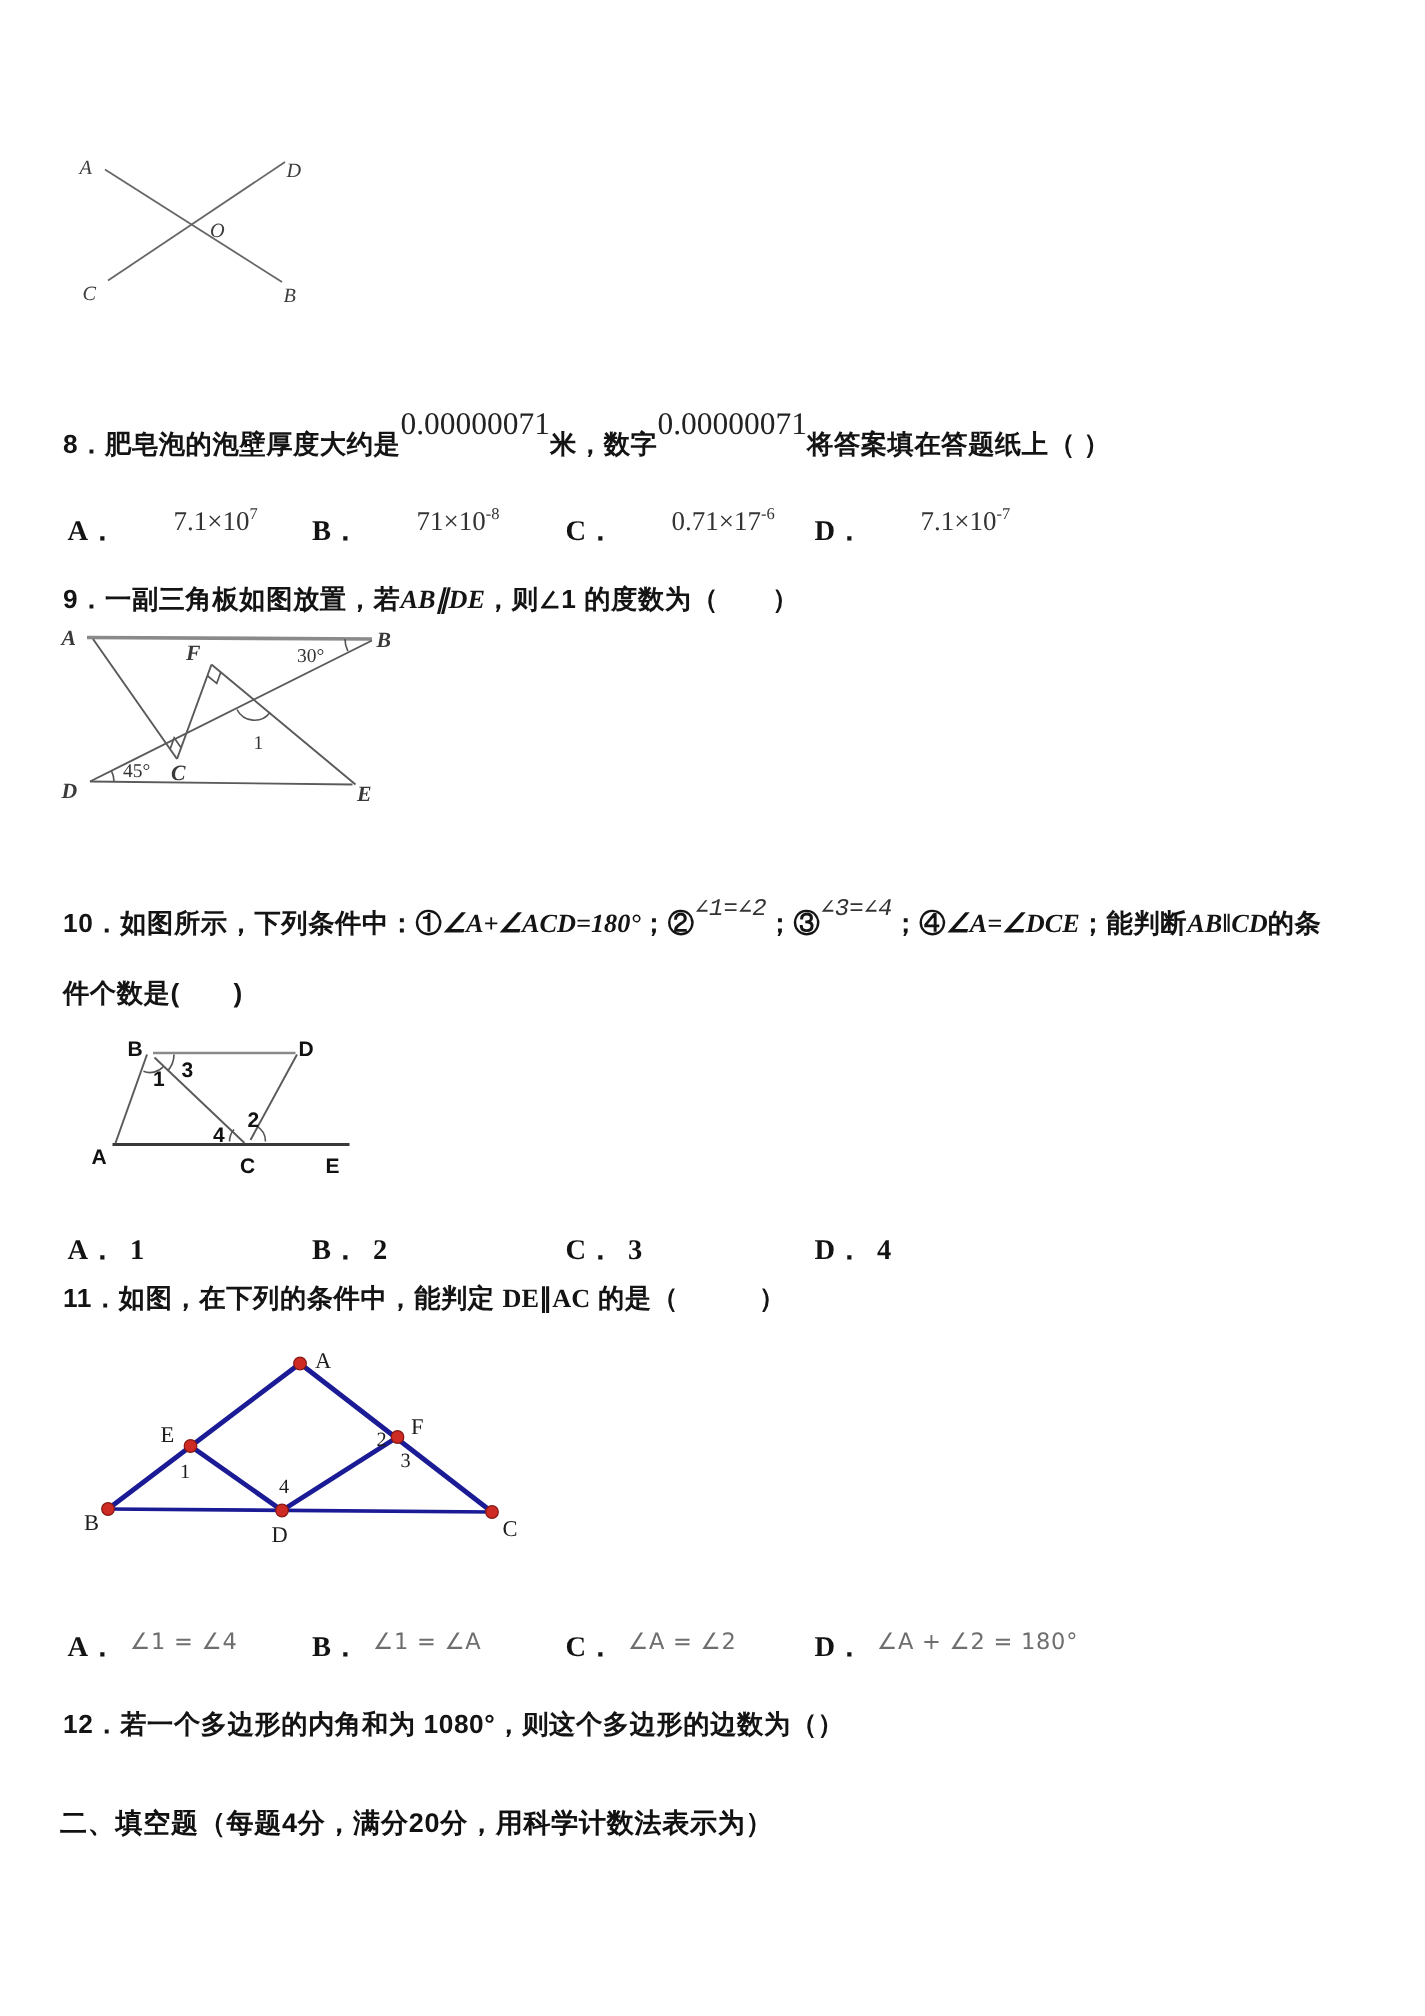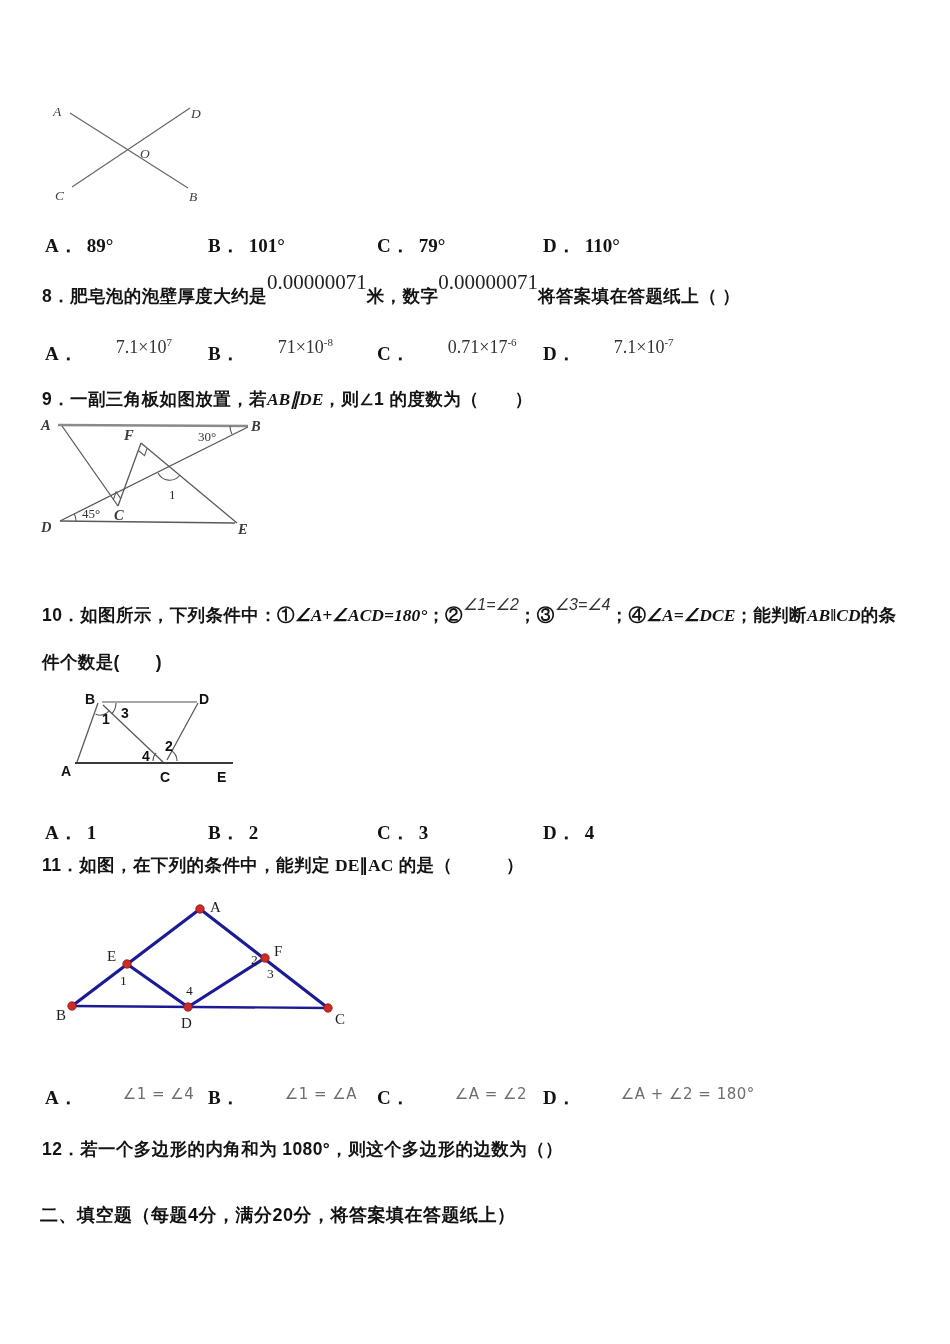--- a/index.html
+++ b/index.html
@@ -9,37 +9,37 @@
   html,body{margin:0;padding:0;background:#ffffff;}
   #page{position:relative;width:950px;height:1344px;background:#fff;overflow:hidden;
         font-family:"Liberation Serif",serif;color:var(--ink);}
   .abs{position:absolute;}
   
   .stem{position:absolute;left:42px;white-space:nowrap;
         font-family:"Liberation Sans",sans-serif;font-weight:700;
         font-size:17.5px;color:#141414;letter-spacing:0.4px;}
   .mseg{font-family:"Liberation Serif",serif;font-style:italic;font-weight:700;letter-spacing:0;}
   .raised{display:inline-block;transform:translateY(-11px);
-          font-family:Liberation Sans, sans-serif;font-weight:400;font-style:italic;
+          font-family:Liberation Mono, monospace;font-weight:400;font-style:italic;
           font-size:16px;color:#333;letter-spacing:0;}
   .rnum{display:inline-block;transform:translateY(-13px);
         font-family:"Liberation Serif",serif;font-weight:400;font-style:normal;
         font-size:21px;color:#222;letter-spacing:0;}
   
   .opt-row{position:absolute;left:0;width:950px;height:28px;}
   .opt{position:absolute;white-space:nowrap;font-family:"Liberation Serif",serif;
        font-weight:700;font-size:19px;color:#131313;}
   .c1{left:45px}.c2{left:208px}.c3{left:377px}.c4{left:543px}
   .opt .letter{margin-right:9px;}
   .mform{display:inline-block;transform:translateY(-7px);
          font-family:"Liberation Serif",serif;font-weight:400;font-size:18px;color:#333;margin-left:29px;}
   .mform sup{font-size:11px;}
   .gform{display:inline-block;transform:translateY(-5px);
          font-family:"DejaVu Sans",sans-serif;font-weight:400;font-size:15px;
-         color:var(--math_gray);letter-spacing:0.5px;margin-left:36px;}
+         color:var(--math_gray);letter-spacing:0.5px;}
   
   .section-title{position:absolute;left:40px;white-space:nowrap;
         font-family:"Liberation Sans",sans-serif;font-weight:700;
         font-size:18px;color:#111;letter-spacing:0.5px;}
   
   svg{position:absolute;overflow:visible;}
   .fline{stroke:var(--figure_line);stroke-width:1.3;fill:none;}
   .fline-thin{stroke:#666;stroke-width:1.2;fill:none;}
   .fline-gray{stroke:var(--figure_gray);stroke-width:2.4;fill:none;}
   .fline-dark{stroke:#3a3a3a;stroke-width:2;fill:none;}
@@ -62,26 +62,20 @@
   <svg class="abs" style="left:45px;top:98px" width="190" height="110" viewBox="0 0 190 110">
     <line class="fline-thin" x1="25" y1="15" x2="143" y2="90"></line>
     <line class="fline-thin" x1="27" y1="89" x2="145" y2="10"></line>
     <text class="lbl-it" x="8" y="18">A</text>
     <text class="lbl-it" x="146" y="20">D</text>
     <text class="lbl-it" x="95" y="60">O</text>
     <text class="lbl-it" x="10" y="102">C</text>
     <text class="lbl-it" x="144" y="103">B</text>
   </svg>
 
-  <div class="opt-row" style="top:233px">
-    <span class="opt c1"><span class="letter">A．</span><span>89°</span></span>
-    <span class="opt c2"><span class="letter">B．</span><span>101°</span></span>
-    <span class="opt c3"><span class="letter">C．</span><span>79°</span></span>
-    <span class="opt c4"><span class="letter">D．</span><span>110°</span></span>
-  </div>
 
   <div class="stem" style="top:283px">
     <span>8．肥皂泡的泡壁厚度大约是</span><span class="rnum">0.00000071</span><span>米，数字</span><span class="rnum">0.00000071</span><span>将答案填在答题纸上（ ）</span>
   </div>
 
   <div class="opt-row" style="top:341px">
     <span class="opt c1"><span class="letter">A．</span><span class="mform"><span>7.1×10</span><sup>7</sup></span></span>
     <span class="opt c2"><span class="letter">B．</span><span class="mform"><span>71×10</span><sup>-8</sup></span></span>
     <span class="opt c3"><span class="letter">C．</span><span class="mform"><span>0.71×17</span><sup>-6</sup></span></span>
     <span class="opt c4"><span class="letter">D．</span><span class="mform"><span>7.1×10</span><sup>-7</sup></span></span>
@@ -178,15 +172,15 @@
 
   <div class="opt-row" style="top:1085px">
     <span class="opt c1"><span class="letter">A．</span><span class="gform">∠1 = ∠4</span></span>
     <span class="opt c2"><span class="letter">B．</span><span class="gform">∠1 = ∠A</span></span>
     <span class="opt c3"><span class="letter">C．</span><span class="gform">∠A = ∠2</span></span>
     <span class="opt c4"><span class="letter">D．</span><span class="gform">∠A + ∠2 = 180°</span></span>
   </div>
 
   <div class="stem" style="top:1137px">12．若一个多边形的内角和为 1080°，则这个多边形的边数为（）</div>
 
-  <div class="section-title" style="top:1203px">二、填空题（每题4分，满分20分，将答案填在答题纸上）</div>
+  <div class="section-title" style="top:1203px">二、填空题（每题4分，满分20分，用科学计数法表示为）</div>
 
 </div>
 
 </body></html>

